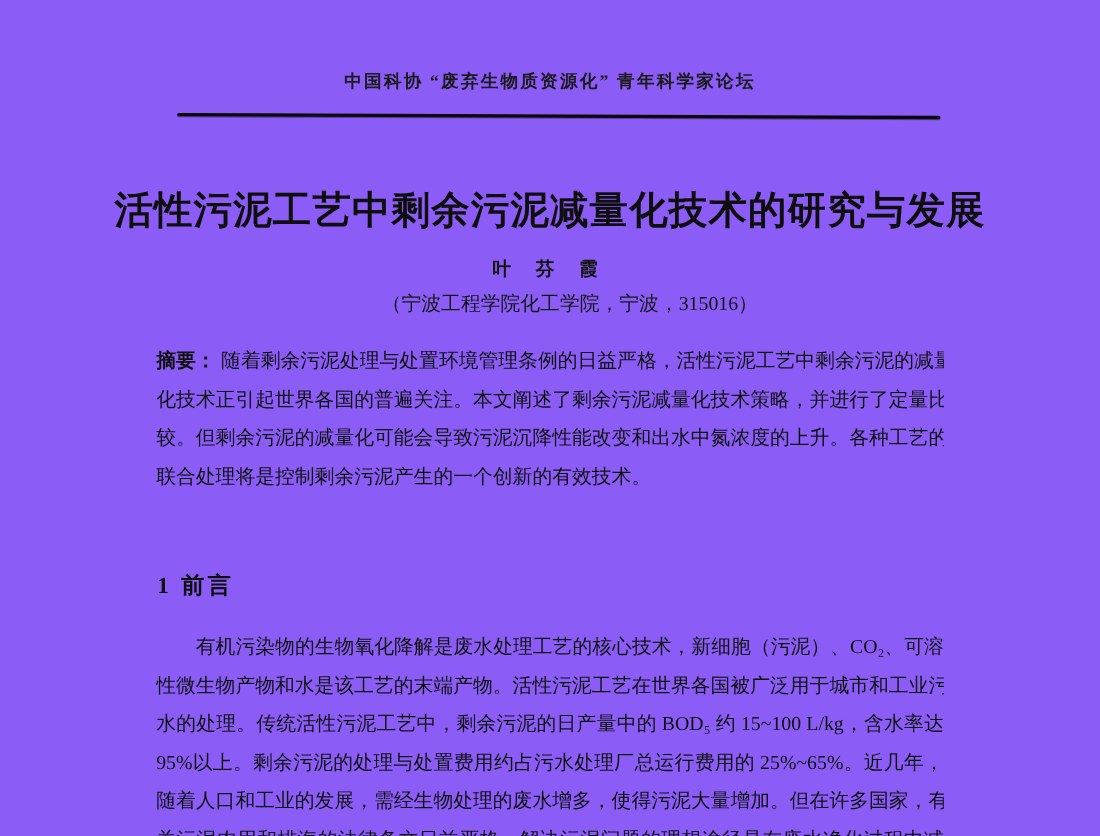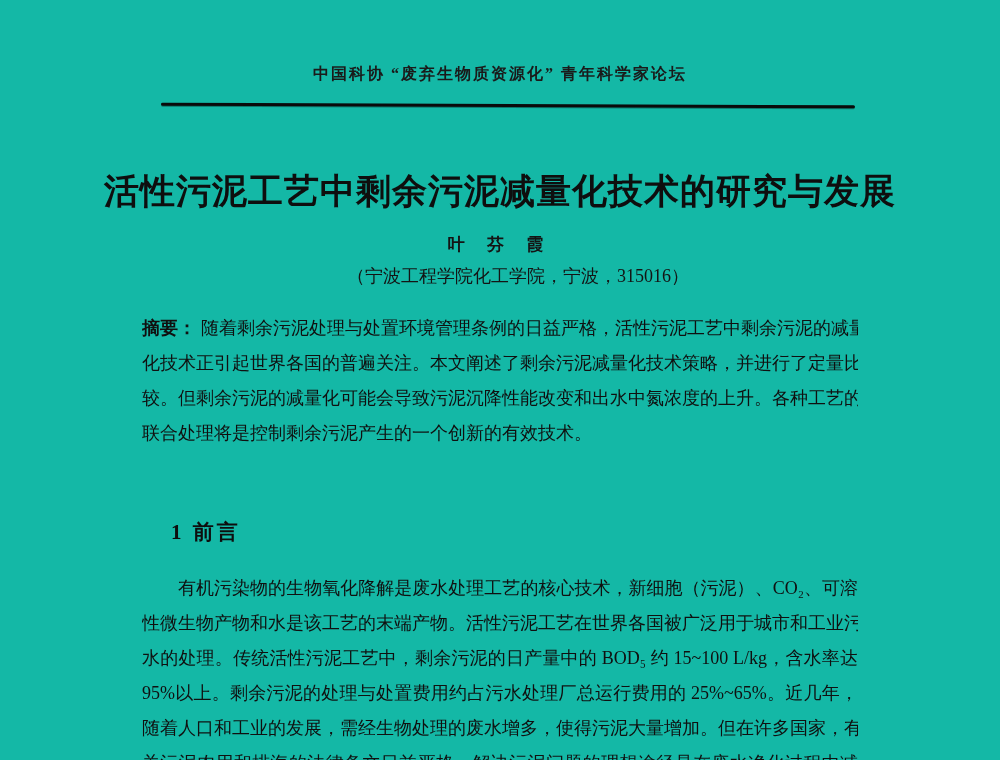--- a/index.html
+++ b/index.html
@@ -1,20 +1,20 @@
 <!DOCTYPE html>
 <html lang="zh"><head>
 <meta charset="utf-8">
 <style>
   html, body { margin: 0; padding: 0; background: #ffffff; }
   .page {
     position: relative;
     width: 1000px;
     height: 760px;
-    background: #14b8a6;
+    background: #8b5cf6;
     overflow: hidden;
     color: #141414;
     font-family: "Liberation Serif", "DejaVu Serif", serif;
   }
   .centered { position: absolute; left: 0; right: 0; text-align: center; }
 
   .forum-header {
     top: 64px;
     font-size: 16px;
     font-weight: bold;
@@ -79,21 +79,20 @@
   .indent { text-indent: 2em; }
 
   .section-heading {
     position: absolute;
     left: 143px;
     top: 518px;
     font-size: 21px;
     font-weight: bold;
     letter-spacing: 3px;
     color: #0e0e0e;
-    margin-left: 28px;
   }
 </style>
 </head>
 <body>
 
 <div class="page">
 
   <div class="centered forum-header">中国科协 “废弃生物质资源化” 青年科学家论坛</div>
 
   <div class="rule"></div>

